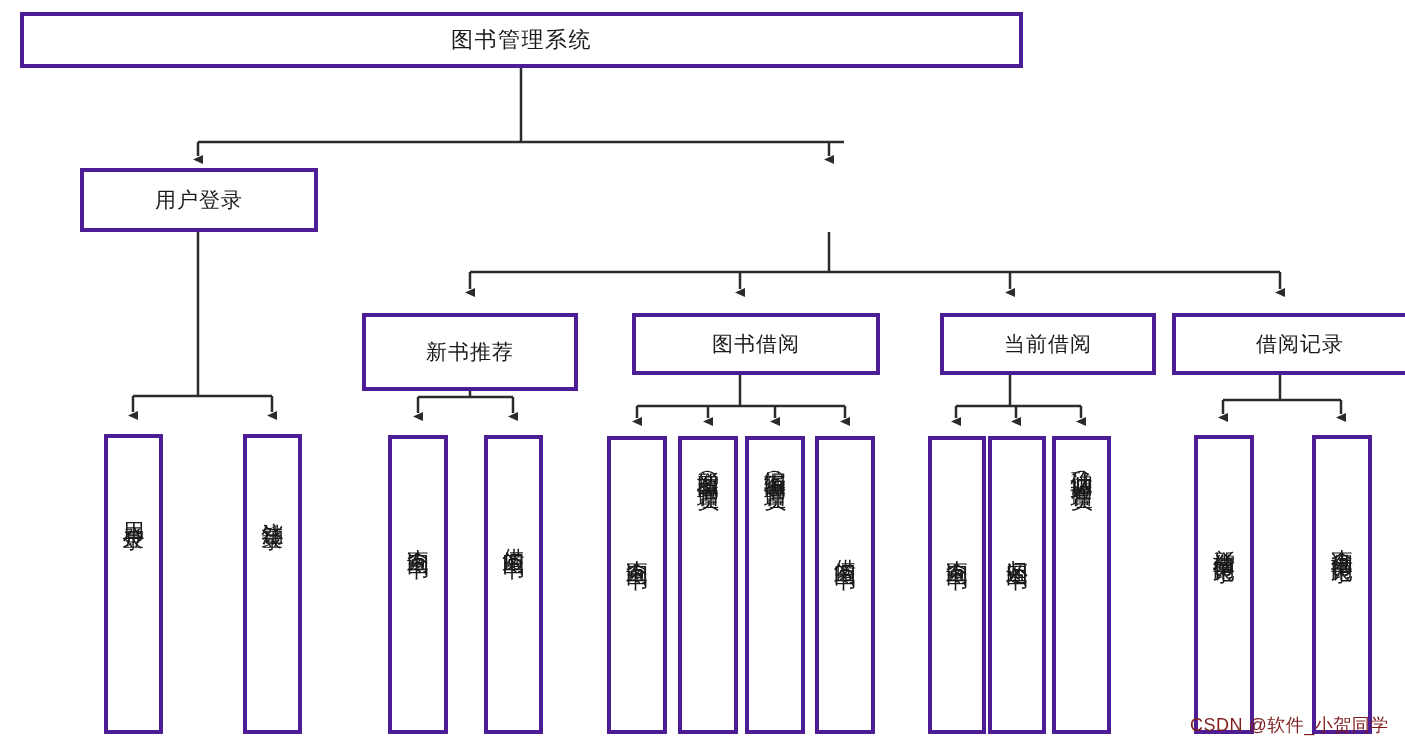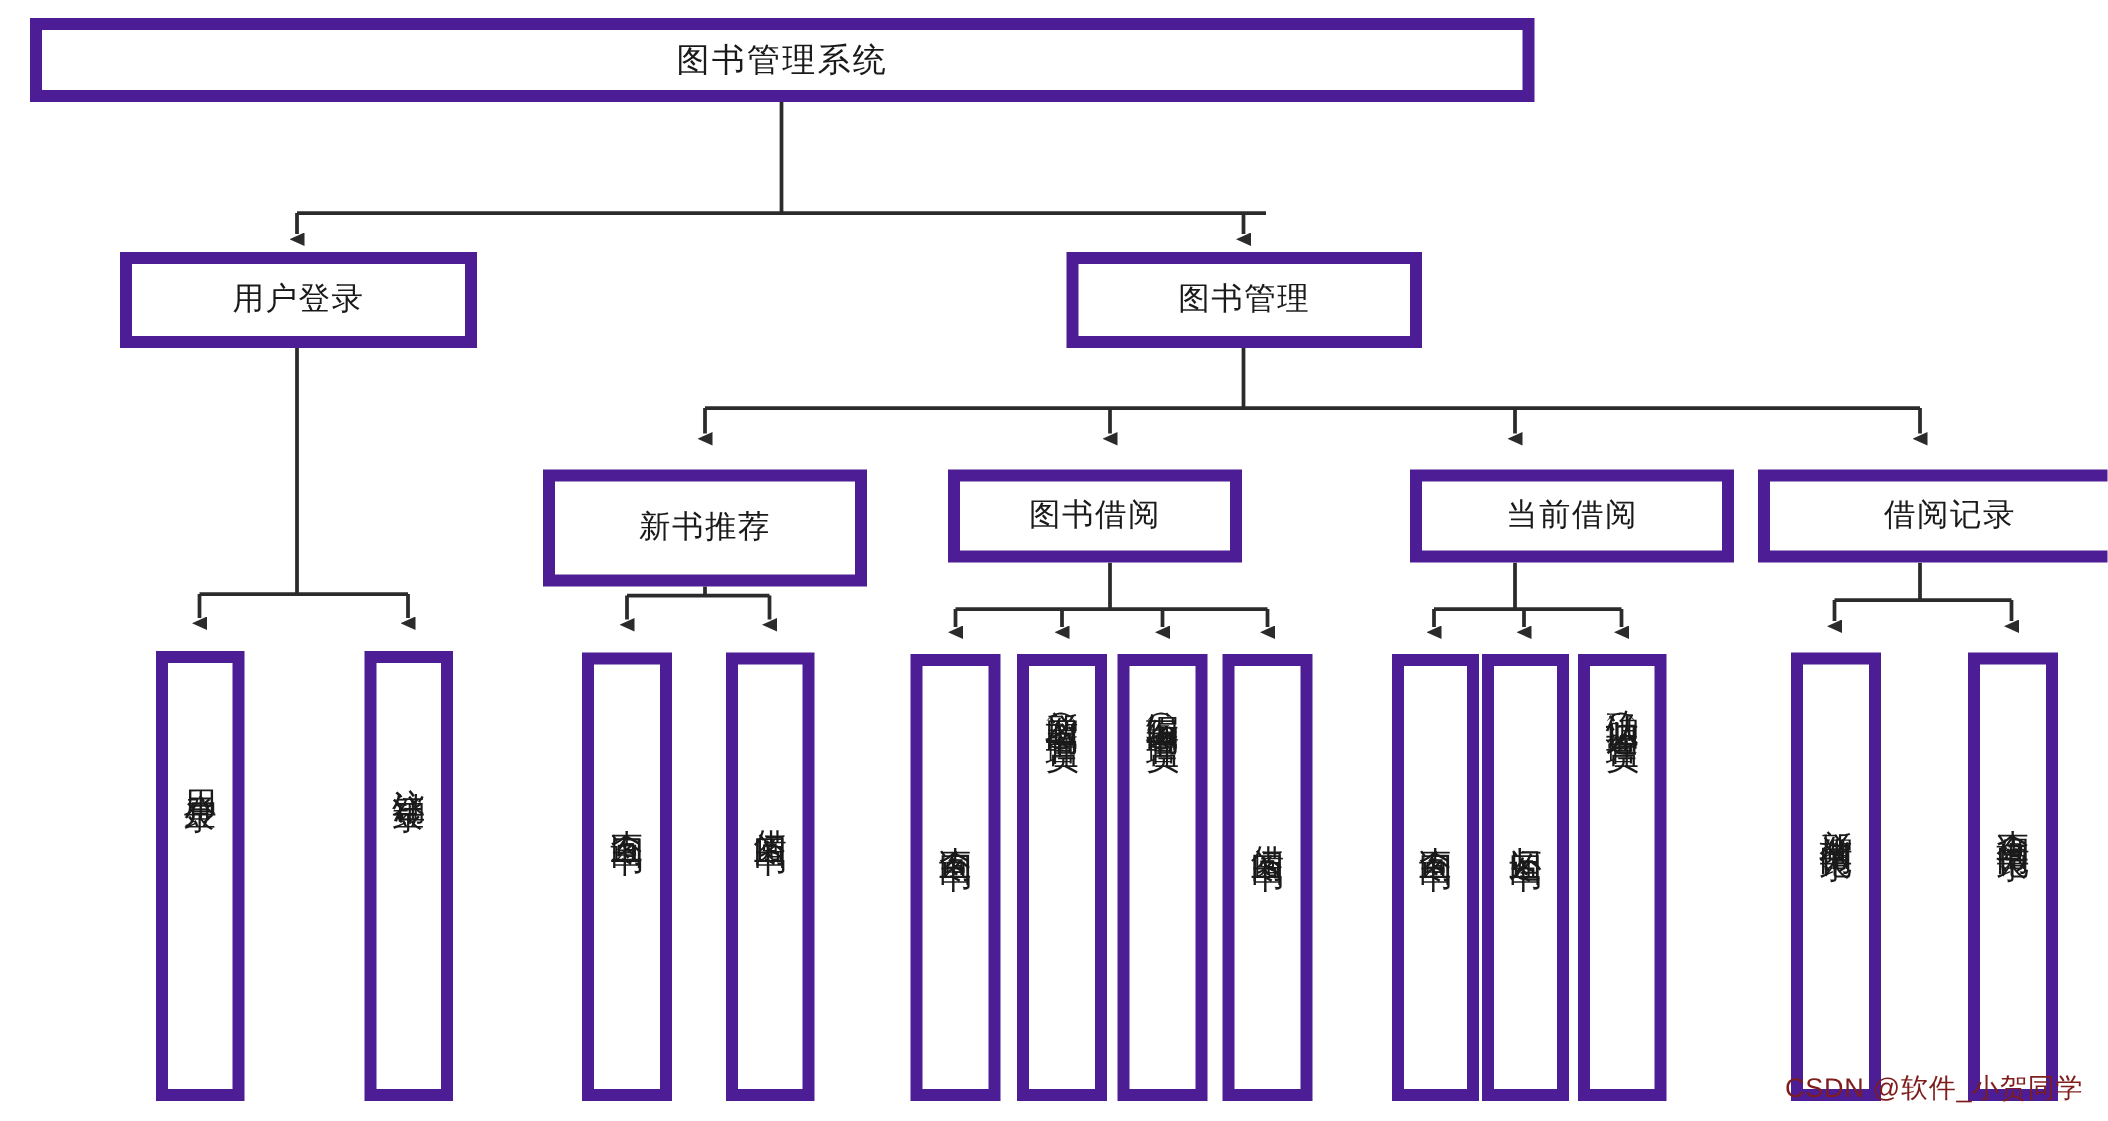--- a/index.html
+++ b/index.html
@@ -22,21 +22,21 @@
   svg.diagram-canvas {
     position: absolute;
     left: 0;
     top: 0;
     width: 1405px;
     height: 747px;
   }
   .node-box {
     position: absolute;
     box-sizing: border-box;
-    border: 8px solid #4c1d95;
+    border: 4px solid #4c1d95;
     background: #ffffff;
     display: flex;
     align-items: center;
     justify-content: center;
     overflow: hidden;
   }
   .node-label {
     color: #1a1a1a;
     white-space: nowrap;
     line-height: 1.25;
@@ -151,29 +151,26 @@
   </svg>
 
   <div class="node-box horizontal root" style="left:20px; top:12px; width:1003px; height:56px;">
     <span class="node-label">图书管理系统</span>
   </div>
 
   <div class="node-box horizontal" style="left:80px; top:168px; width:238px; height:64px;">
     <span class="node-label">用户登录</span>
   </div>
 
-  <div class="node-box horizontal" style="left:711px; top:168px; width:237px; height:64px;">
-    <span class="node-label">图书管理</span>
-  </div>
 
   <div class="node-box horizontal" style="left:362px; top:313px; width:216px; height:78px;">
     <span class="node-label">新书推荐</span>
   </div>
 
-  <div class="node-box horizontal" style="left:632px; top:313px; width:196px; height:62px;">
+  <div class="node-box horizontal" style="left:632px; top:313px; width:248px; height:62px;">
     <span class="node-label">图书借阅</span>
   </div>
 
   <div class="node-box horizontal" style="left:940px; top:313px; width:216px; height:62px;">
     <span class="node-label">当前借阅</span>
   </div>
 
   <div class="node-box horizontal" style="left:1172px; top:313px; width:256px; height:62px;">
     <span class="node-label">借阅记录</span>
   </div>

